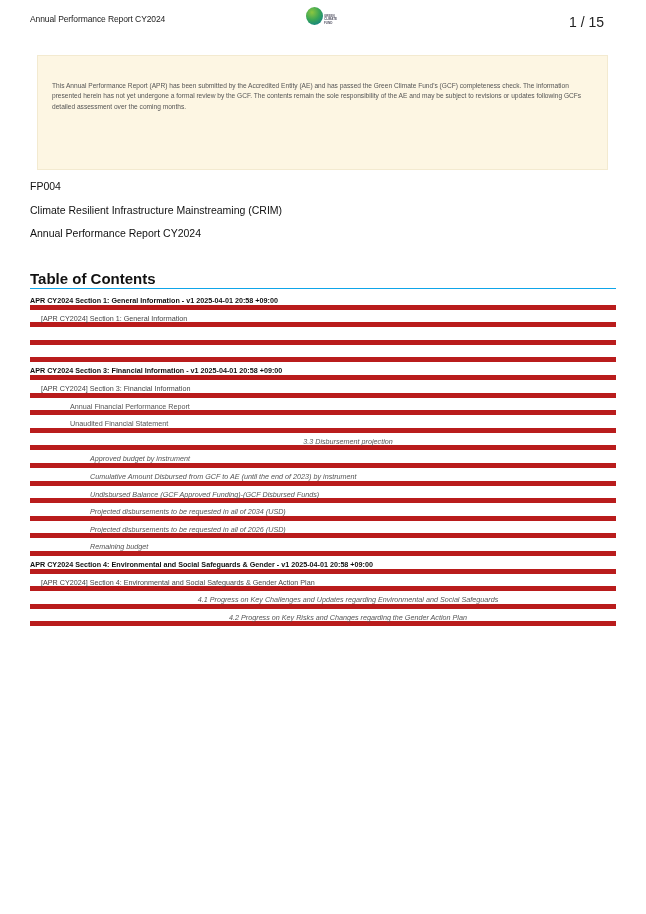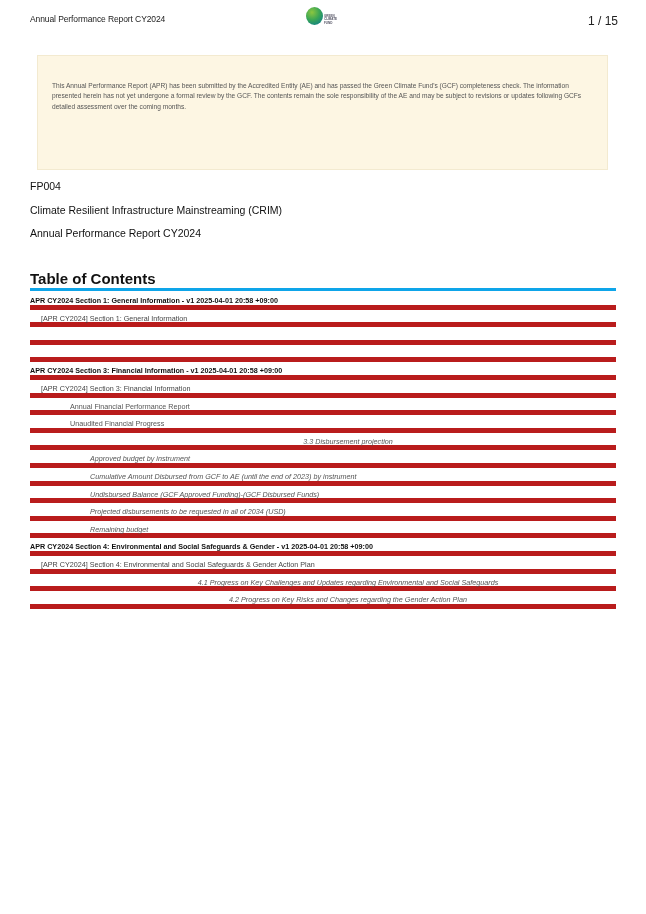--- a/index.html
+++ b/index.html
@@ -8,21 +8,21 @@
       font-family: "Liberation Sans", sans-serif; color: #222;
     }
     .page-header {
       position: absolute; left: 0; top: 0; width: 646px; height: 40px;
     }
     .hdr-title {
       position: absolute; left: 30px; top: 14px; font-size: 8.5px; color: #222;
       letter-spacing: -0.1px;
     }
     .hdr-page {
-      position: absolute; right: 28px; top: 14px; font-size: 12px; color: #222;
+      position: absolute; right: 42px; top: 14px; font-size: 14px; color: #222;
     }
     .hdr-logo {
       position: absolute; left: 306px; top: 7px; width: 40px; height: 22px;
     }
     .logo-circle {
       position: absolute; left: 0; top: 0; width: 17px; height: 18px; border-radius: 50%;
       background: radial-gradient(circle at 35% 30%, #8cc63f 0%, #3aa655 45%, #1b8a7a 75%, #17607d 100%);
     }
     .logo-text {
       position: absolute; left: 18px; top: 8px; font-size: 3px; line-height: 3.3px; color: #556;
@@ -41,21 +41,21 @@
     }
     .doc-title {
       position: absolute; left: 30px; top: 204px; font-size: 10.5px; color: #111;
     }
     .doc-subtitle {
       position: absolute; left: 30px; top: 227px; font-size: 10.5px; color: #111;
     }
     .toc-heading {
       position: absolute; left: 30px; top: 270px; width: 586px;
       font-size: 15px; font-weight: bold; color: #111;
-      border-bottom: 3px solid #0ea5e9; padding-bottom: 1px; line-height: 17px;
+      border-bottom: 1px solid #0ea5e9; padding-bottom: 1px; line-height: 17px;
     }
     .toc-list {
       position: absolute; left: 30px; top: 292px; width: 586px;
     }
     .toc-row {
       height: 17.6px; box-sizing: border-box; border-bottom: 5px solid #b91c1c;
       font-size: 7.2px; line-height: 17px; white-space: nowrap; color: #444;
       position: relative;
     }
     .toc-row.h { font-weight: bold; color: #111; }
@@ -91,24 +91,25 @@
 <div class="toc-heading">Table of Contents</div>
 
 <div class="toc-list">
   <div class="toc-row h">APR CY2024 Section 1: General Information - v1 2025-04-01 20:58 +09:00</div>
   <div class="toc-row l1">[APR CY2024] Section 1: General Information</div>
   <div class="toc-row"></div>
   <div class="toc-row"></div>
   <div class="toc-row h">APR CY2024 Section 3: Financial Information - v1 2025-04-01 20:58 +09:00</div>
   <div class="toc-row l1">[APR CY2024] Section 3: Financial Information</div>
   <div class="toc-row l2">Annual Financial Performance Report</div>
-  <div class="toc-row l2">Unaudited Financial Progress</div>
+  <div class="toc-row l2">Unaudited Financial Statement</div>
   <div class="toc-row l3">3.3 Disbursement projection</div>
   <div class="toc-row l4">Approved budget by instrument</div>
   <div class="toc-row l4">Cumulative Amount Disbursed from GCF to AE (until the end of 2023) by instrument</div>
   <div class="toc-row l4">Undisbursed Balance (GCF Approved Funding)-(GCF Disbursed Funds)</div>
   <div class="toc-row l4">Projected disbursements to be requested in all of 2034 (USD)</div>
+  <div class="toc-row l4">Projected disbursements to be requested in all of 2026 (USD)</div>
   <div class="toc-row l4">Remaining budget</div>
   <div class="toc-row h">APR CY2024 Section 4: Environmental and Social Safeguards &amp; Gender - v1 2025-04-01 20:58 +09:00</div>
   <div class="toc-row l1">[APR CY2024] Section 4: Environmental and Social Safeguards &amp; Gender Action Plan</div>
   <div class="toc-row l3">4.1 Progress on Key Challenges and Updates regarding Environmental and Social Safeguards</div>
   <div class="toc-row l3">4.2 Progress on Key Risks and Changes regarding the Gender Action Plan</div>
 </div>
 
 </body></html>

